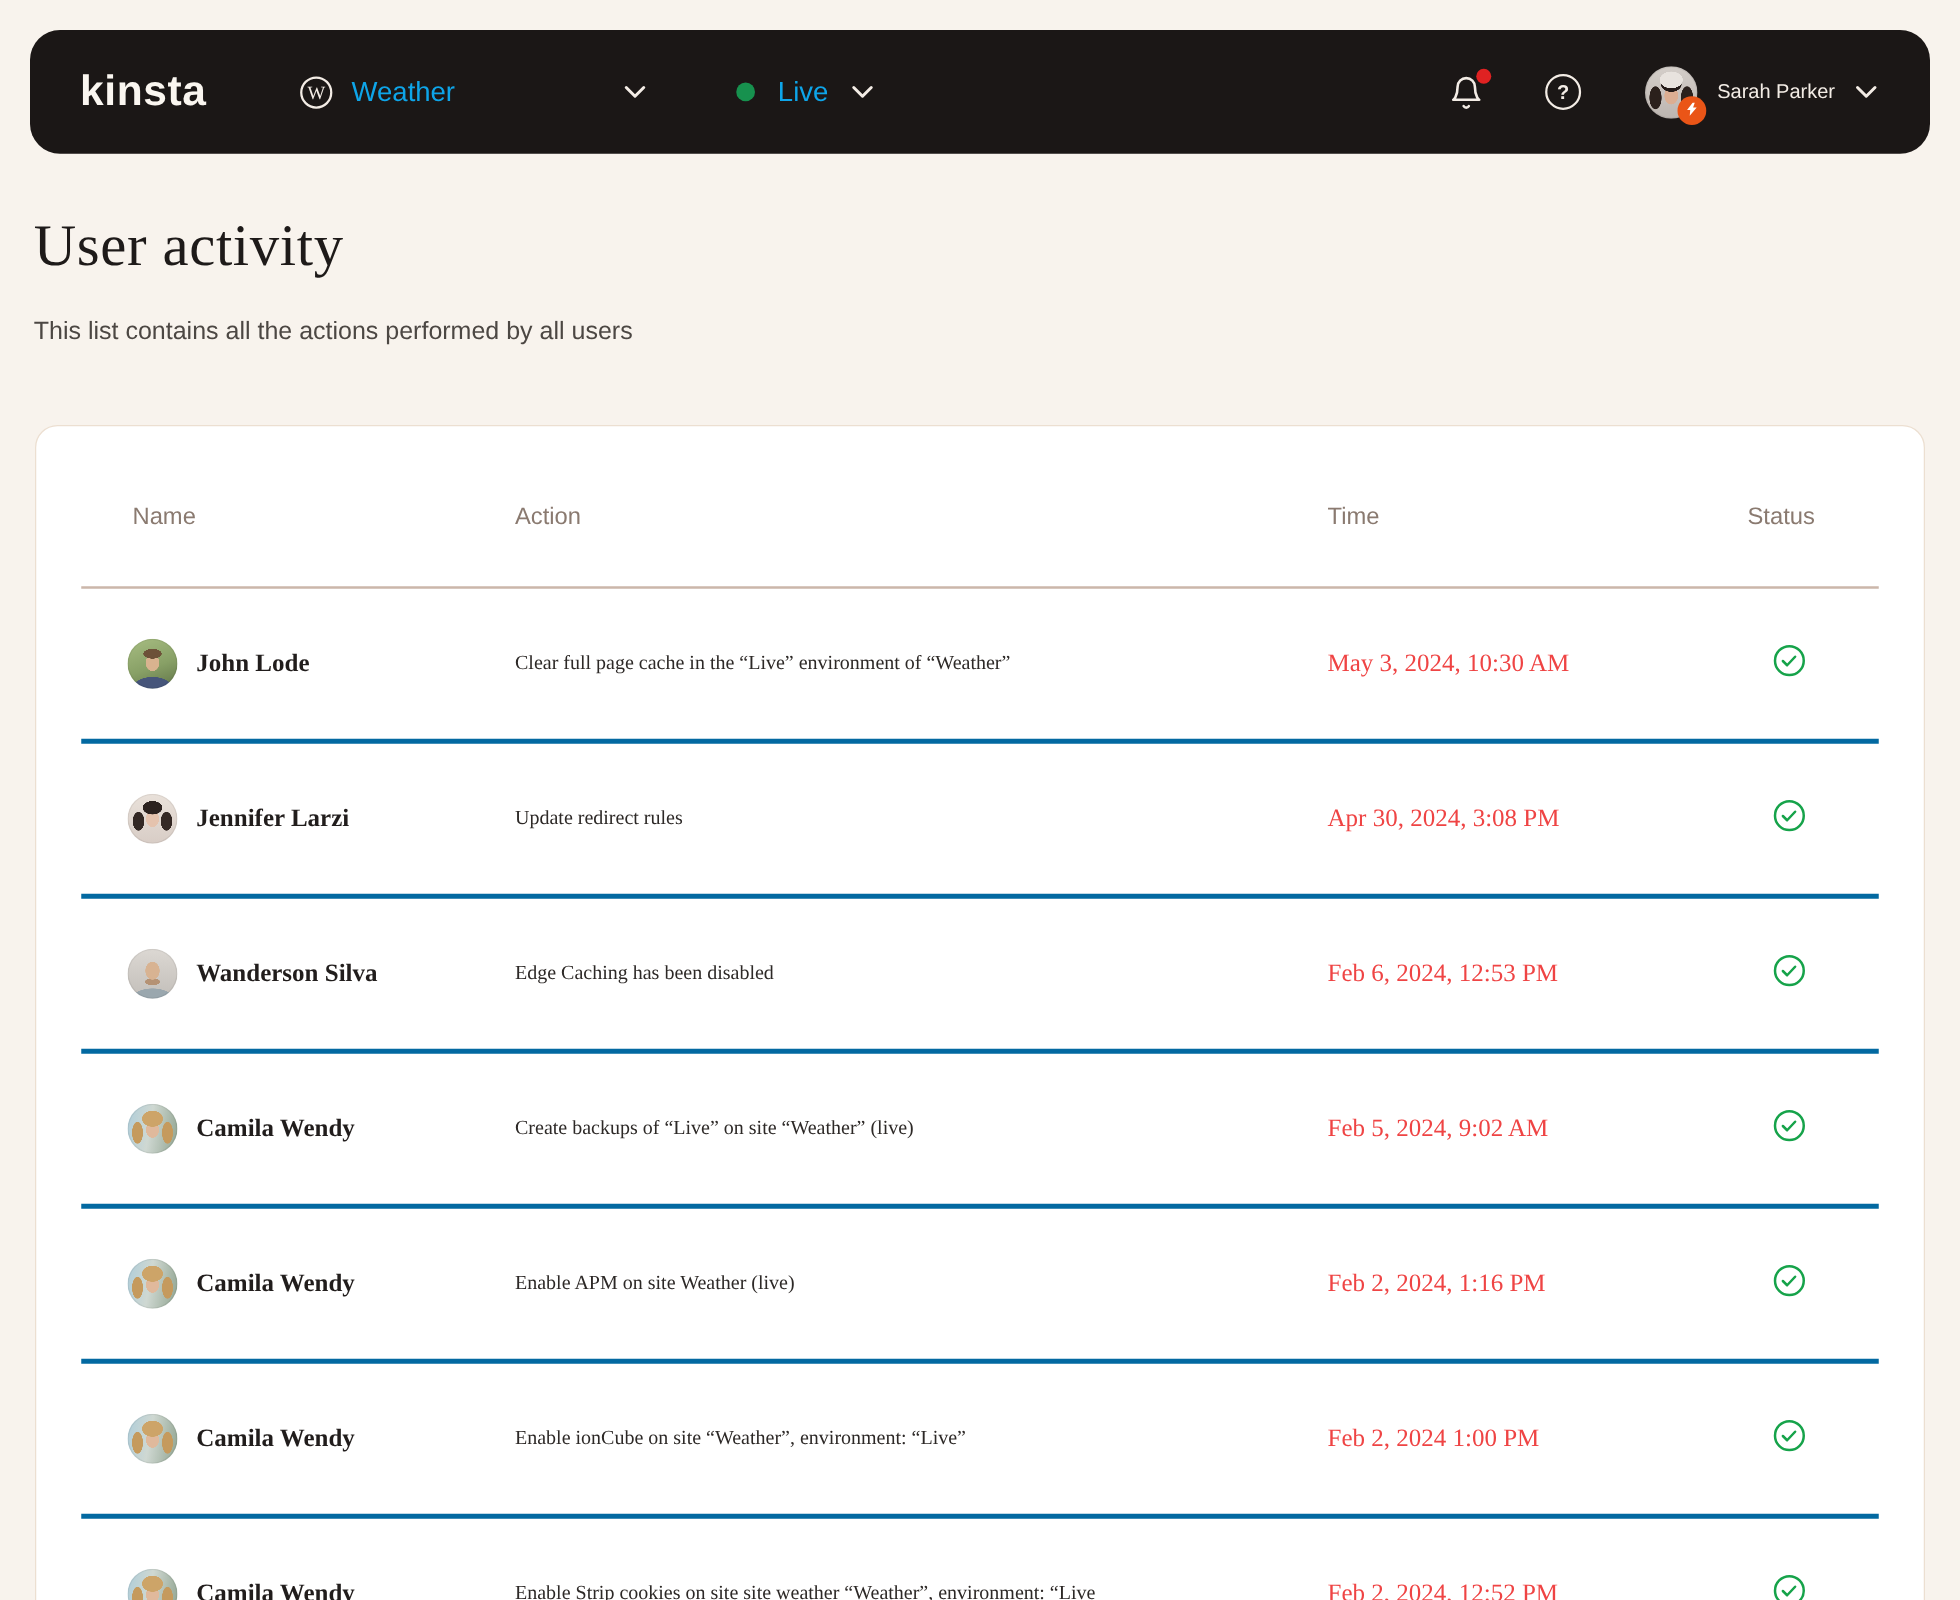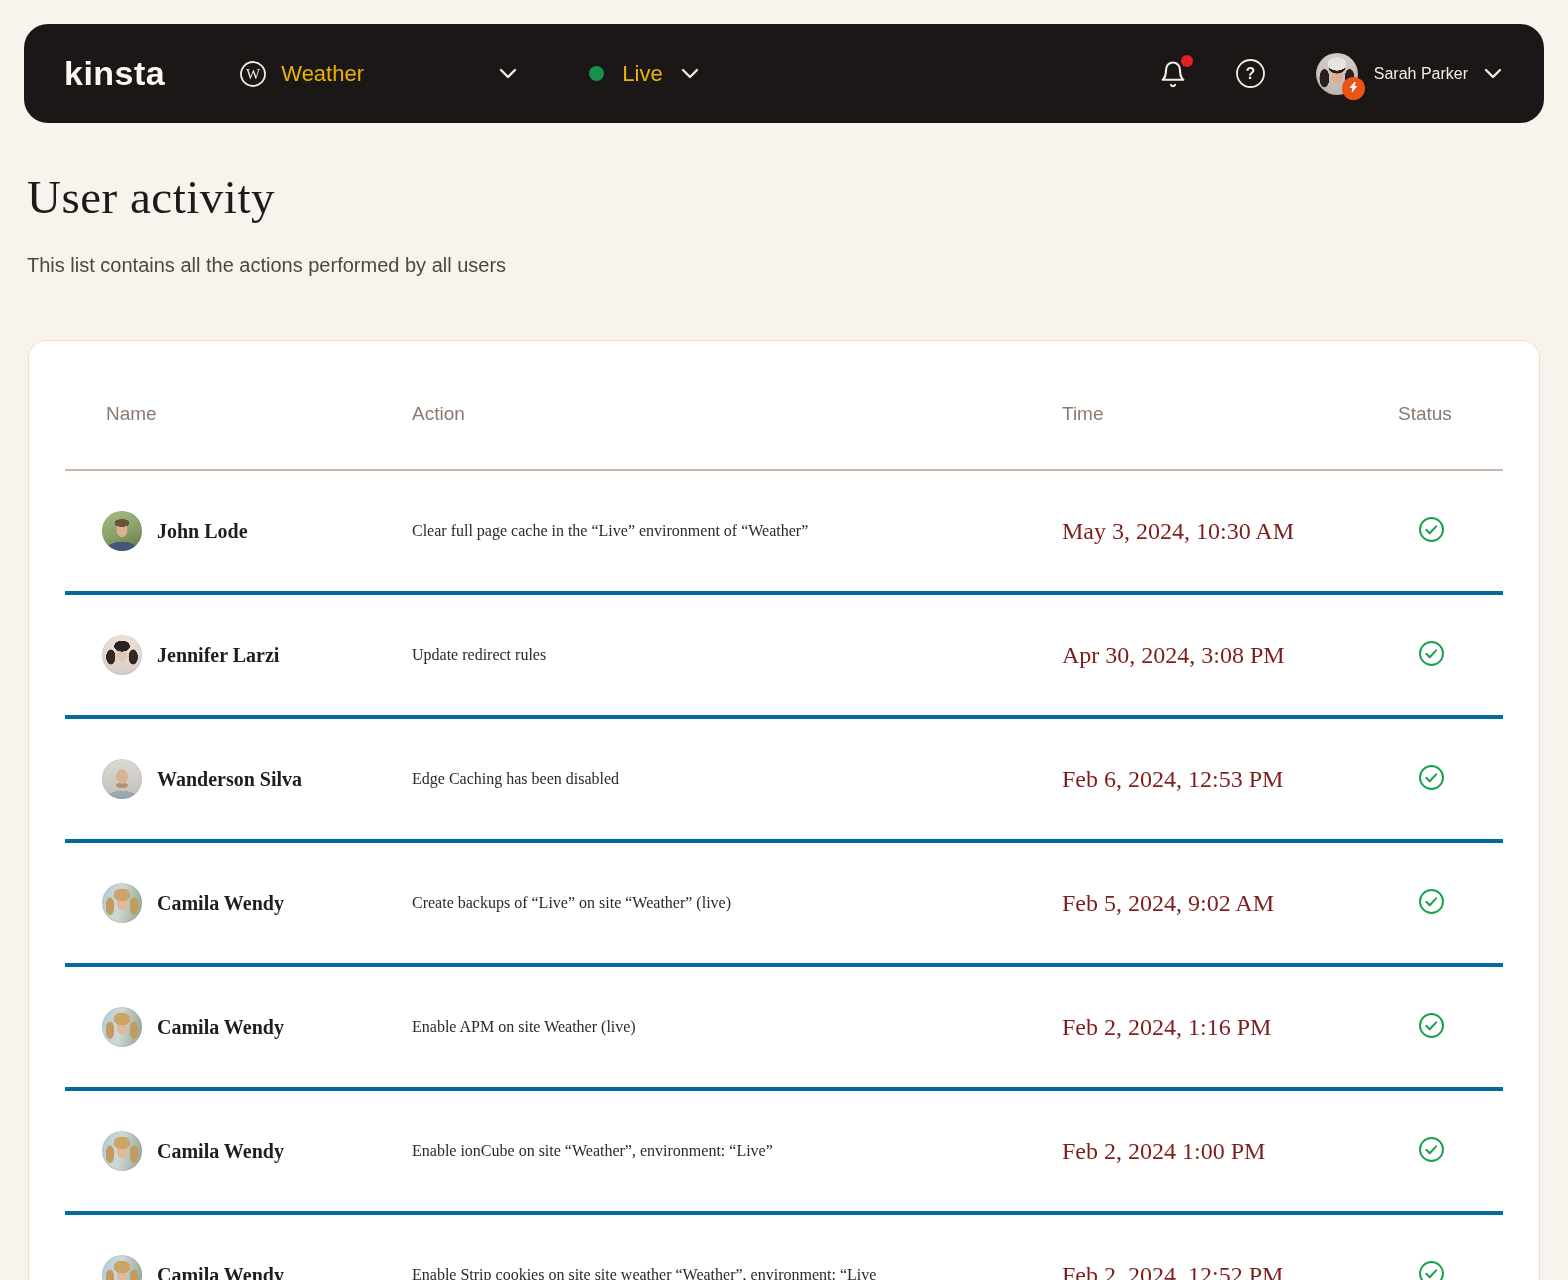--- a/index.html
+++ b/index.html
@@ -20,21 +20,21 @@
     color:#f3ece5;
   }
   .logo {
     font-size:34px; font-weight:700; letter-spacing:0.5px; color:#faf6f0;
     margin-right:74px;
   }
   .site-selector {
     display:flex; align-items:center; cursor:pointer; width:278px;
   }
   .site-selector .wp-wrap { display:flex; align-items:center; gap:14px; flex:1; }
-  .nav-label { font-size:22px; color:#eab308; }
+  .nav-label { font-size:22px; color:#0ea5e9; }
   .chev { display:inline-flex; align-items:center; }
   .env-selector {
     display:flex; align-items:center; gap:18px; margin-left:72px; cursor:pointer;
   }
   .env-dot { width:15px; height:15px; border-radius:50%; background:#17914e; }
   .nav-right { margin-left:auto; display:flex; align-items:center; }
   .icon-btn { position:relative; display:inline-flex; align-items:center; cursor:pointer; }
   .bell-btn { margin-right:48px; }
   .badge-dot {
     position:absolute; top:-4px; right:-6px; width:12px; height:12px;
@@ -124,21 +124,21 @@
     border-bottom:2px solid #cbb7aa;
     color:#8a7a70; font-size:19px;
   }
   .th-name { padding-left:41px; }
   .trow {
     padding:40px 0; border-bottom:4px solid #0369a1;font-family:Liberation Serif, serif;
   }
   .name-cell { display:flex; align-items:center; gap:15px; padding-left:37px; }
   .uname { font-size:20px; font-weight:700; color:#211d1c; }
   .action-cell { font-size:16px; line-height:32px; color:#2d2927; max-width:540px; }
-  .time-cell { font-size:24px; color:#7f1d1d; }
+  .time-cell { font-size:20px; color:#ef4444; }
   .status-cell { padding-left:19px; }
   .status-ic { display:inline-flex; }
 </style>
 </head>
 <body>
 
 <header class="navbar">
   <div class="logo">kinsta</div>
 
   <div class="site-selector">

